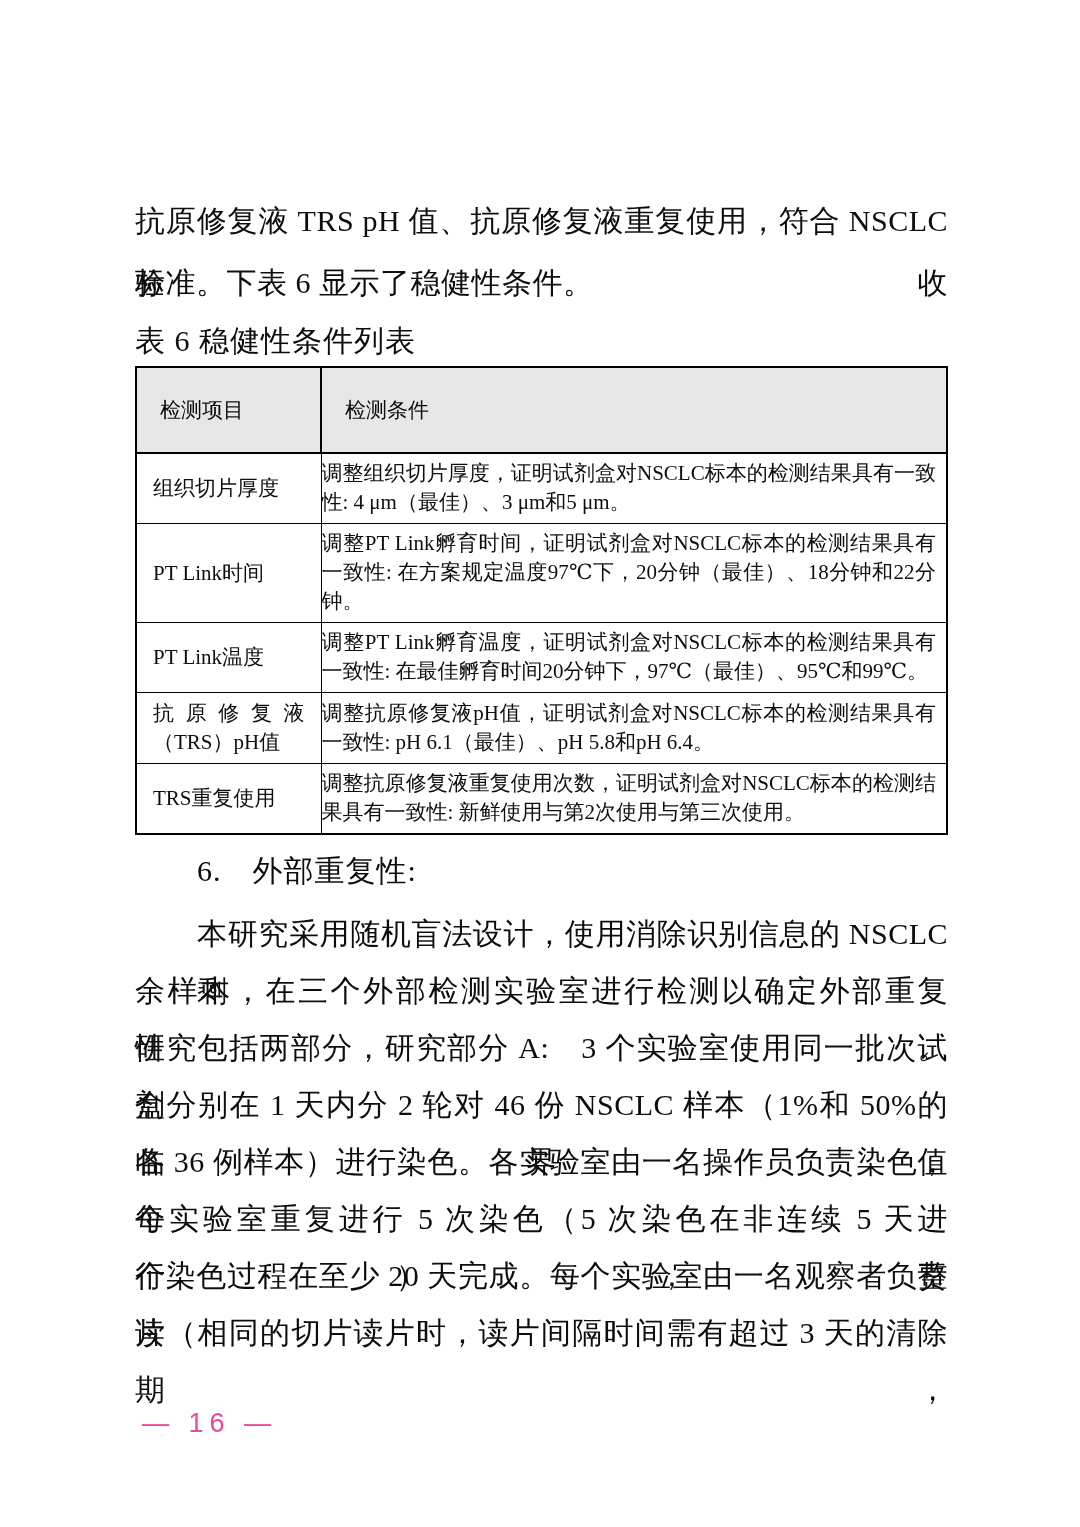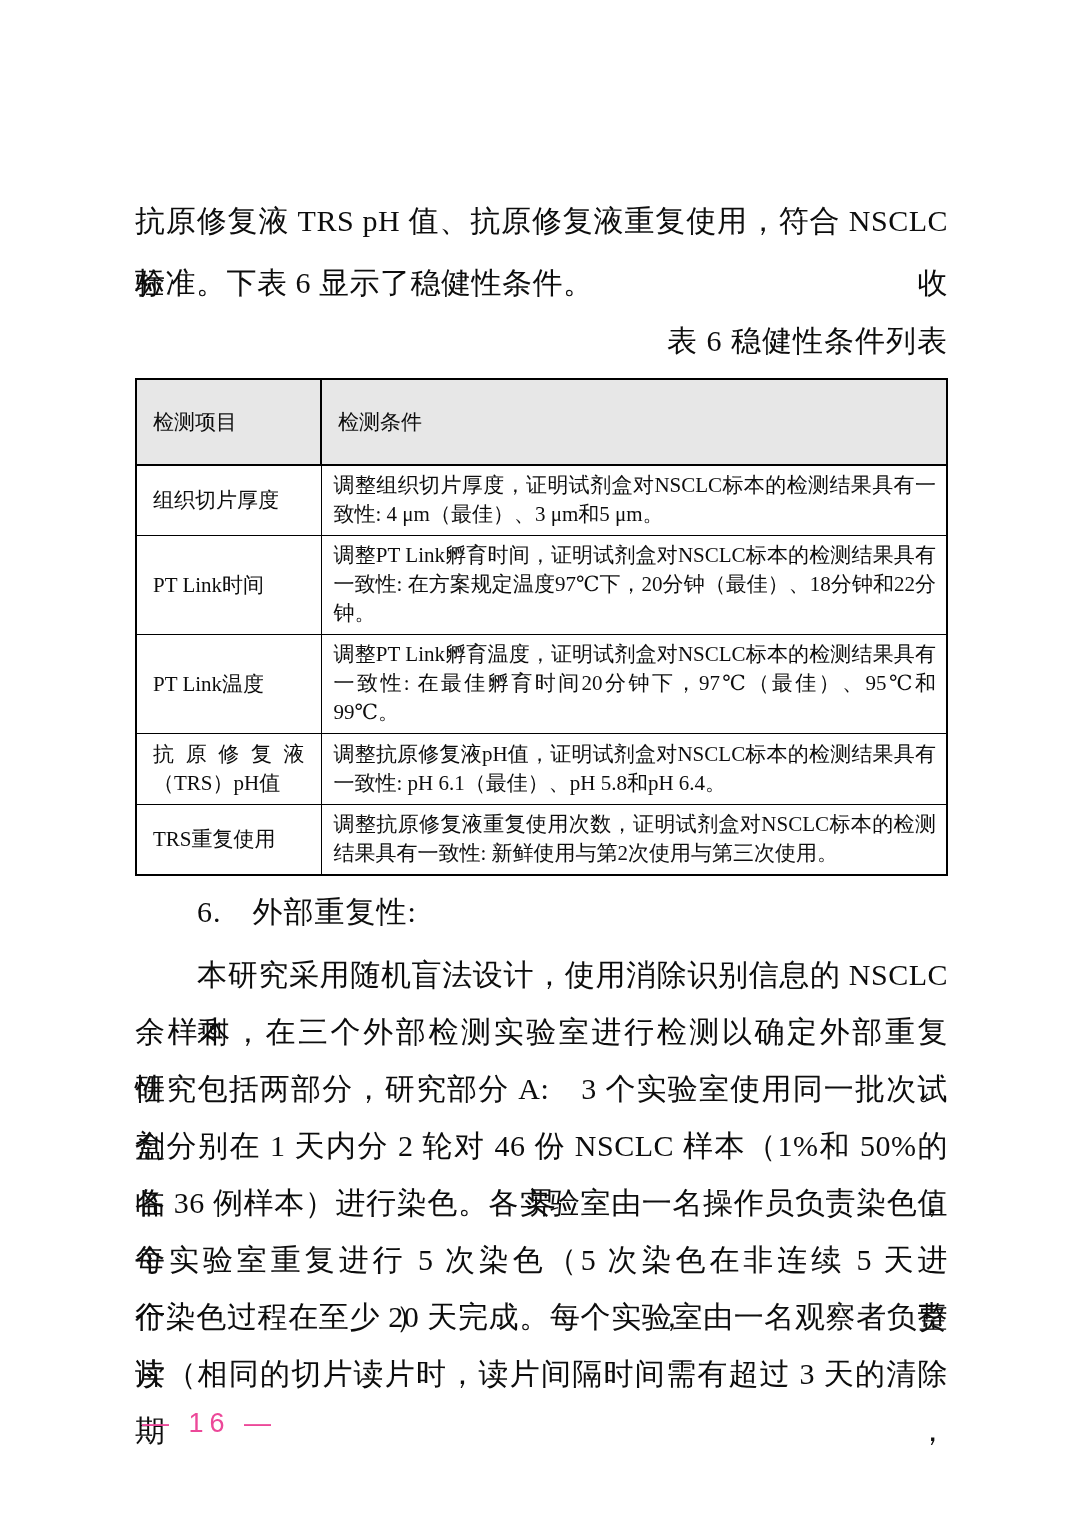--- a/index.html
+++ b/index.html
@@ -33,23 +33,23 @@
     white-space: normal;
     text-align: justify;
     text-align-last: justify;
   }
   .bline.indent { padding-left: 62px; }
   .para2 .bline { line-height: 57px; height: 57px; }
   
   .caption {
     font-size: 30px;
     line-height: 42px;
-    text-align: right;
+    text-align: left;
     margin-top: 6px;
-    margin-bottom: 16px;
+    margin-bottom: 4px;
     letter-spacing: 1px;
   }
   
   table.cond-table {
     width: 813px;
     border-collapse: collapse;
     table-layout: fixed;
     font-size: 21px;
     line-height: 29px;
   }
@@ -57,31 +57,31 @@
     border: 2px solid #000000;
   }
   table.cond-table td { border-width: 1.5px; }
   table.cond-table tr { border-bottom: 1.5px solid #000; }
   table.cond-table thead th {
     background: #e7e7e7;
     height: 86px;
     font-weight: normal;
     text-align: left;
     vertical-align: middle;
-    padding: 6px 16px;
+    padding: 6px 23px;
     border-bottom-width: 2.5px;
   }
   th.col-item-h, td.col-item { width: 185px; }
   td.col-item {
     padding: 6px 16px;
     vertical-align: middle;
     text-align: justify;
   }
   td.col-cond {
-    padding: 5px 10px 6px 12px;
+    padding: 5px 10px 6px 0;
     vertical-align: middle;
     text-align: justify;
   }
   
   .sec-heading {
     margin-top: 14px;
     margin-left: 62px;
     font-size: 30px;
     line-height: 44px;
     letter-spacing: 1px;

